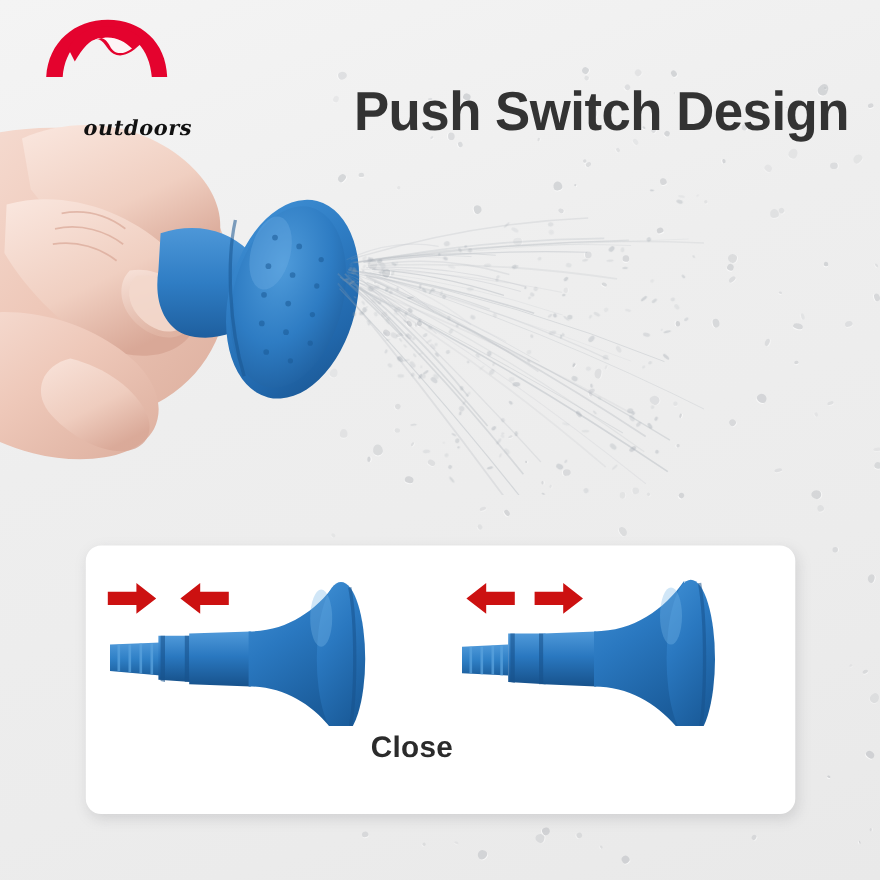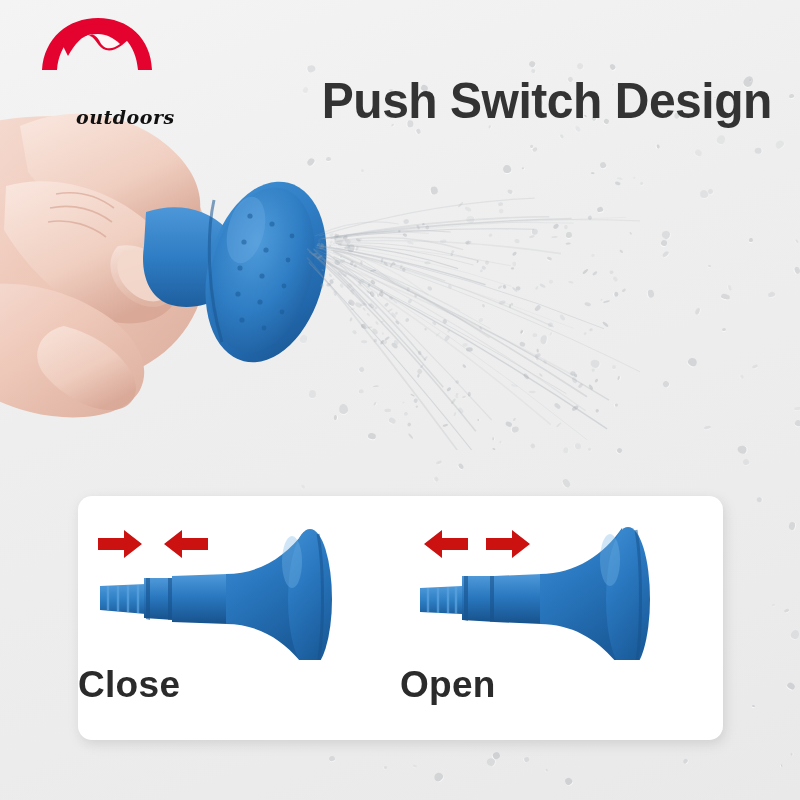--- a/index.html
+++ b/index.html
@@ -121,27 +121,27 @@
 
   .panel-figure {
     position: absolute;
     left: 0;
     top: 14px;
     width: 322px;
     height: 150px;
   }
   .panel-label {
     position: absolute;
-    left: 0;
+    left: 12px;
     top: 168px;
     width: 322px;
-    text-align: left;
+    text-align: right;
     font-family: "Liberation Sans", sans-serif;
     font-weight: bold;
-    font-size: 37px;
+    font-size: 27px;
     color: #2b2b2b;
     letter-spacing: 0.3px;
   }
 </style>
 </head>
 <body>
 
 <div id="stage">
 
   <div class="droplet-layer" id="droplets">
@@ -727,17 +727,16 @@
         <path d="M64,66 L68,66 L68,111 L64,110 Z" fill="#17528c" opacity="0.6"></path>
         <path d="M90,66 L94,66 L94,112 L90,112 Z" fill="#17528c" opacity="0.6"></path>
 
         <path d="M94,66 L142,64 L142,114 L94,112 Z" fill="url(#pcStem)"></path>
 
         <path d="M140,64 C176,64 204,44 222,18 L222,160 C204,134 176,114 140,114 Z" fill="url(#pcBell)"></path>
         <ellipse cx="228" cy="89" rx="22" ry="72" fill="url(#pcBell)"></ellipse>
         <path d="M236,20 C242,54 242,124 236,158" stroke="#17528c" stroke-width="3" fill="none" opacity="0.55"></path>
         <ellipse cx="210" cy="50" rx="10" ry="26" fill="#78b6e8" opacity="0.35"></ellipse>
       </svg>
-      <div class="panel-label">Open</div>
     </div>
   </div>
 
 </div>
 
 </body></html>

